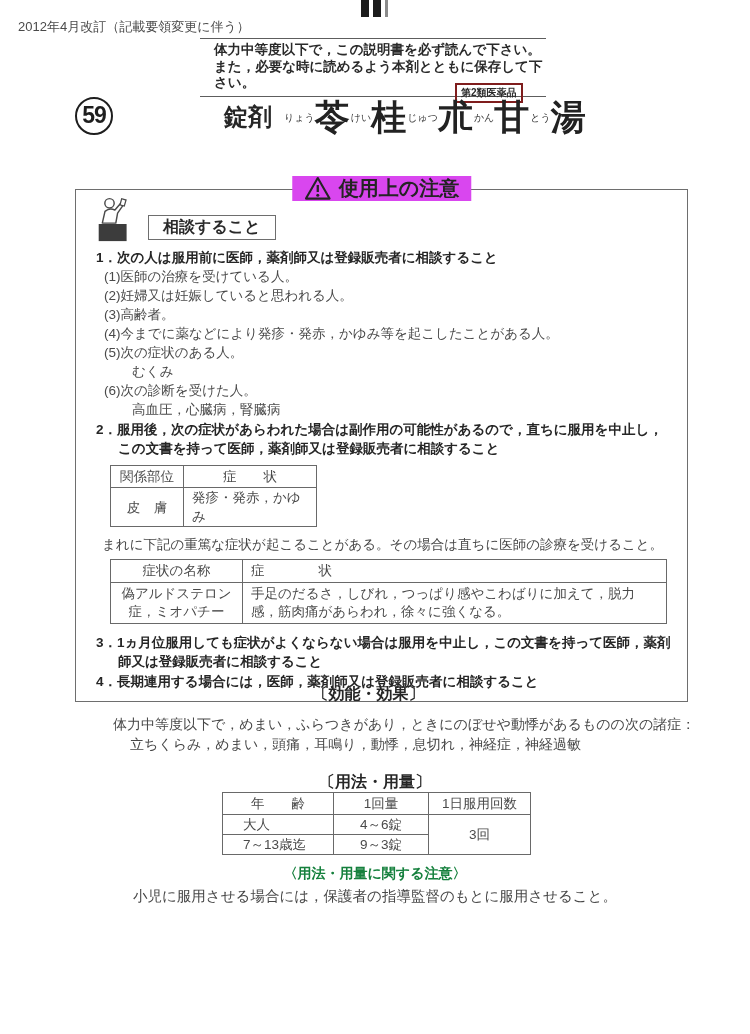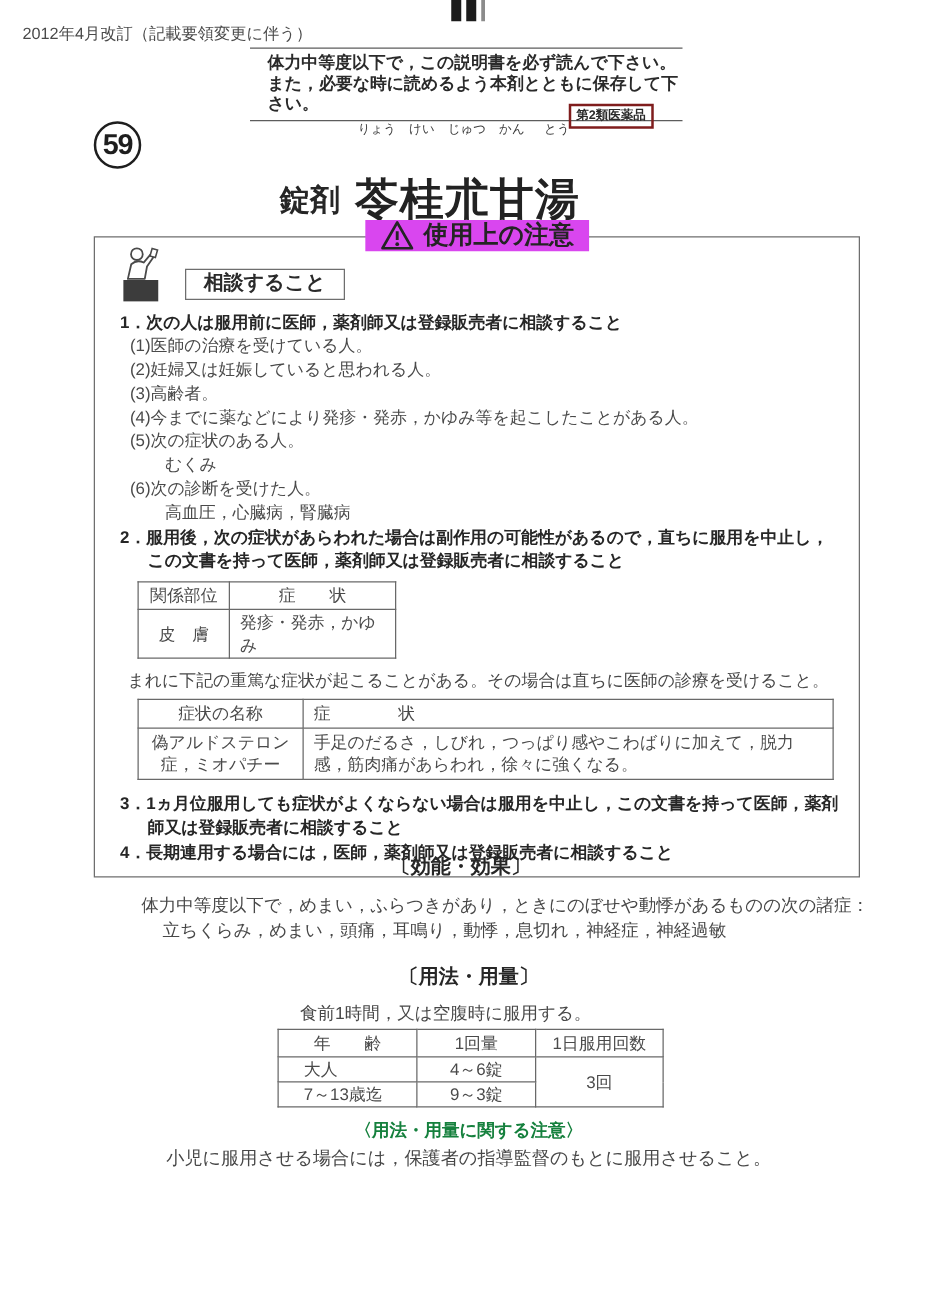--- a/index.html
+++ b/index.html
@@ -34,21 +34,21 @@
   .product-number-circle {
     position:absolute; left:75px; top:97px; width:38px; height:38px;
     border:2.5px solid #1e1e1e; border-radius:50%;
     font-size:23px; font-weight:bold; color:#1e1e1e;
     text-align:center; line-height:33px; letter-spacing:-1px;
   }
 
   .product-title { position:absolute; left:224px; top:98px; display:flex; align-items:flex-end; }
   .dosage-form { font-size:24px; font-weight:bold; color:#262626; margin:0 12px 3px 0; }
   .name-chars { display:flex; }
-  .name-char { display:flex; flex-direction:column; align-items:center; margin-right:1px;gap:32px; }
+  .name-char { display:flex; flex-direction:row; align-items:center; margin-right:1px; }
   .name-char .kana { font-size:10px; color:#3a3a3a; line-height:11px; white-space:nowrap; }
   .name-char .kanji { font-size:35px; font-weight:bold; color:#222; line-height:38px; }
 
   
   .precautions-box {
     position:absolute; left:75px; top:189px; width:613px;
     border:1px solid #6e6e6e;
     padding:4px 14px 10px 20px;
     font-size:13.5px; line-height:19px;
   }
@@ -217,21 +217,20 @@
 </div>
 
 <div class="efficacy-section">
   <div class="section-heading">〔効能・効果〕</div>
   <div class="efficacy-line1">体力中等度以下で，めまい，ふらつきがあり，ときにのぼせや動悸があるものの次の諸症：</div>
   <div class="efficacy-line2">立ちくらみ，めまい，頭痛，耳鳴り，動悸，息切れ，神経症，神経過敏</div>
 </div>
 
 <div class="dosage-section">
   <div class="section-heading">〔用法・用量〕</div>
-  <div class="dosage-instruction">食前1時間，又は空腹時に服用する。</div>
 
   <table class="dosage-table">
     <tbody>
         <tr>
       <th class="col-age">年　　齢</th>
       <th class="col-amount">1回量</th>
       <th class="col-times">1日服用回数</th>
     </tr>
     <tr>
       <td class="col-age">大人</td>

